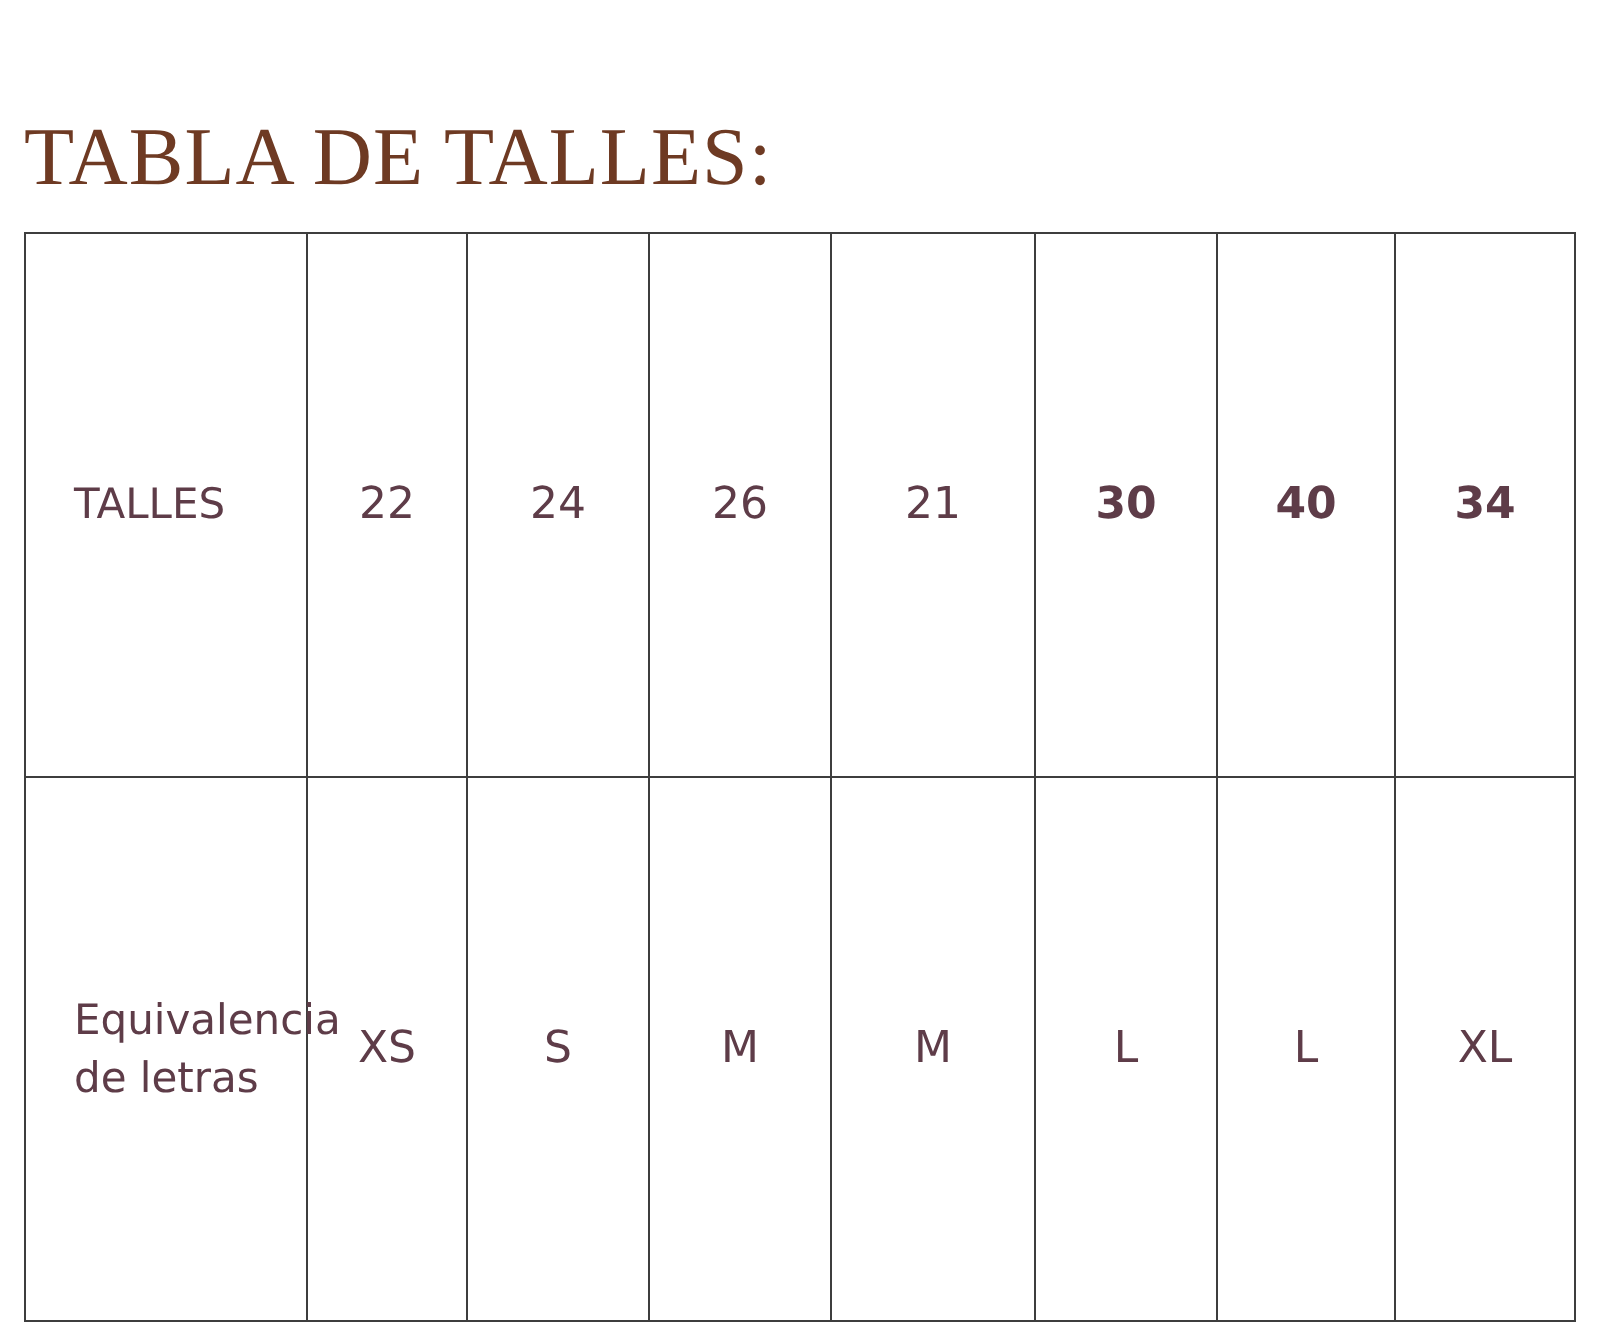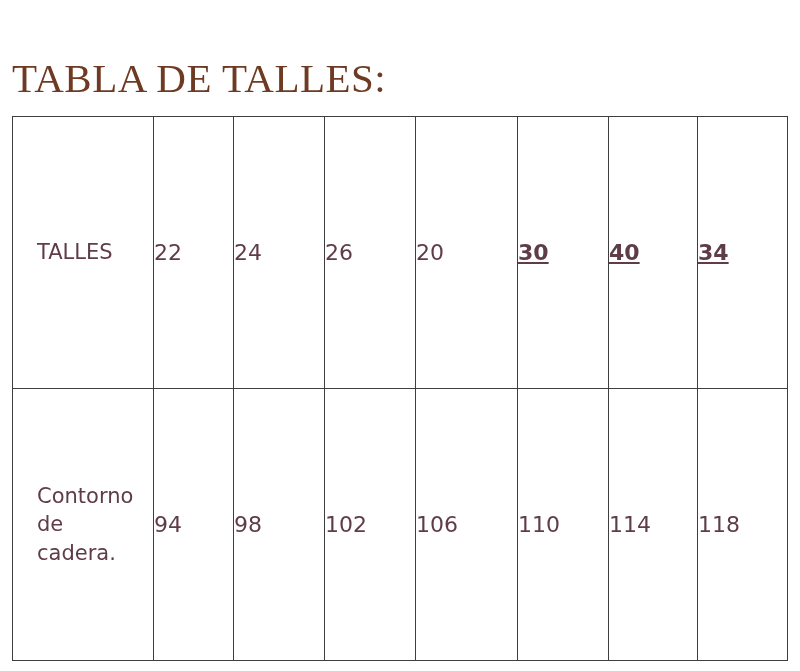--- a/index.html
+++ b/index.html
@@ -33,32 +33,33 @@
     top: 116px;
     width: 775px;
     height: 545px;
     border-collapse: collapse;
     table-layout: fixed;
   }
   table.size-table td {
     border: 1px solid #3e3e3e;
     color: #5e3c48;
     font-size: 22px;
+    text-align: center;
     vertical-align: middle;
     height: 109px;
     padding: 0;
   }
   table.size-table td.label-cell {
     text-align: left;
     padding-left: 24px;
     padding-right: 8px;
     font-size: 21px;
     line-height: 1.35;
   }
-  table.size-table td.bold { font-weight: 700; text-decoration: underline; }
+  table.size-table td.bold { font-weight: 700; }
 </style>
 </head>
 <body>
 
 <div class="page">
 
   <h1 class="page-title">TABLA DE TALLES:</h1>
 
   <table class="size-table">
     <colgroup>
@@ -70,31 +71,31 @@
         <col style="width:91px">
         <col style="width:89px">
         <col style="width:90px">
     </colgroup>
     <tbody>
       <tr>
         <td class="label-cell">TALLES</td>
         <td>22</td>
         <td>24</td>
         <td>26</td>
-        <td>20</td>
+        <td>21</td>
         <td class="bold">30</td>
         <td class="bold">40</td>
         <td class="bold">34</td>
       </tr>
       <tr>
-        <td class="label-cell">Contorno de cadera.</td>
-        <td>94</td>
-        <td>98</td>
-        <td>102</td>
-        <td>106</td>
-        <td>110</td>
-        <td>114</td>
-        <td>118</td>
+        <td class="label-cell">Equivalencia de letras</td>
+        <td>XS</td>
+        <td>S</td>
+        <td>M</td>
+        <td>M</td>
+        <td>L</td>
+        <td>L</td>
+        <td>XL</td>
       </tr>
     </tbody>
   </table>
 
 </div>
 
 </body></html>

